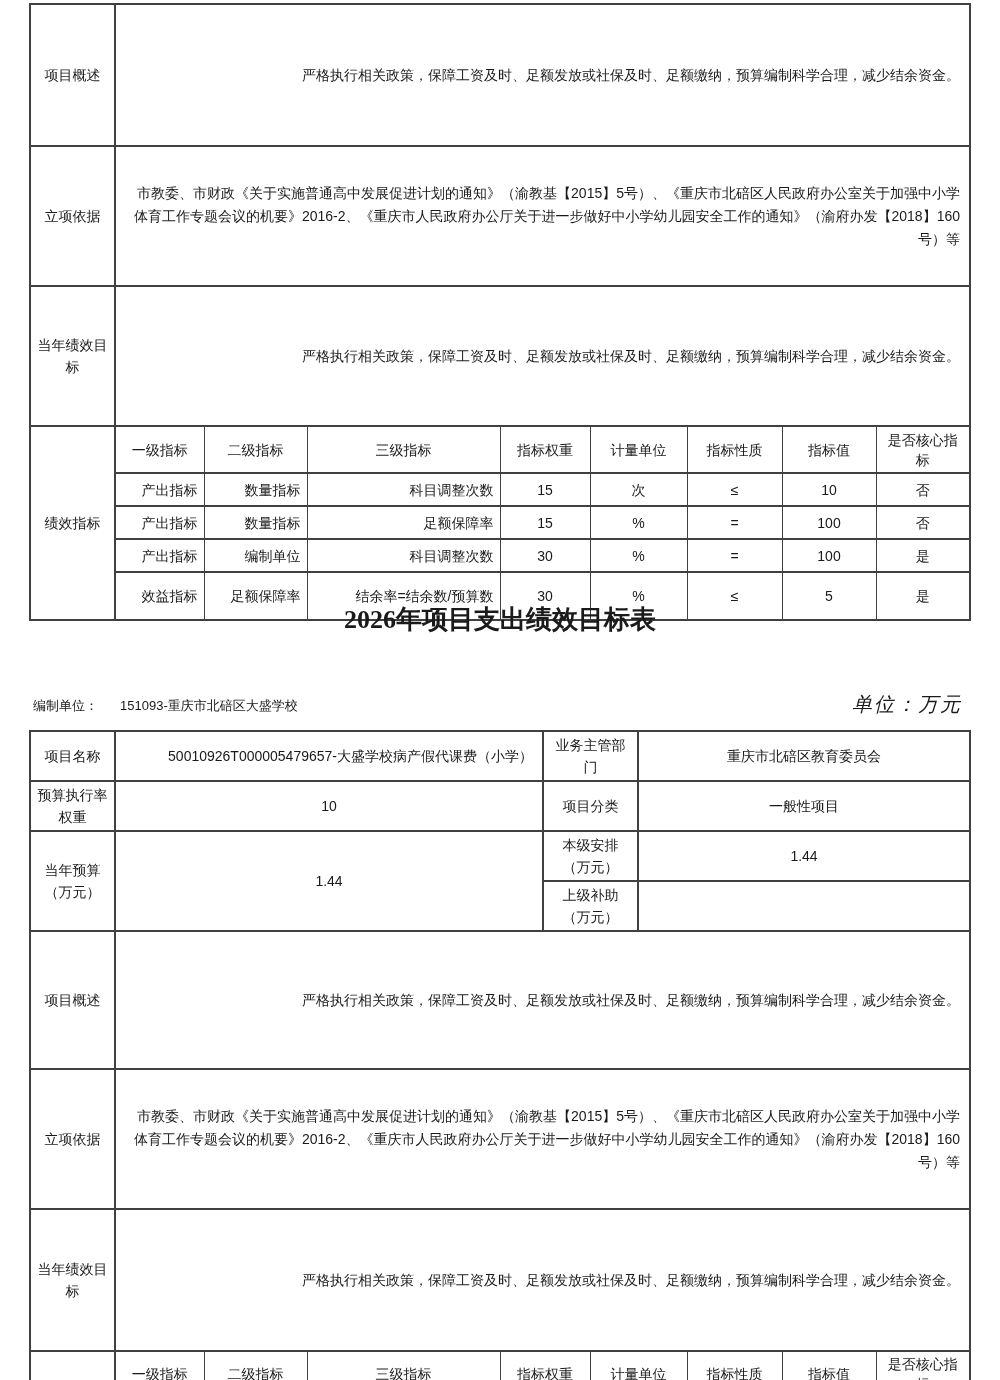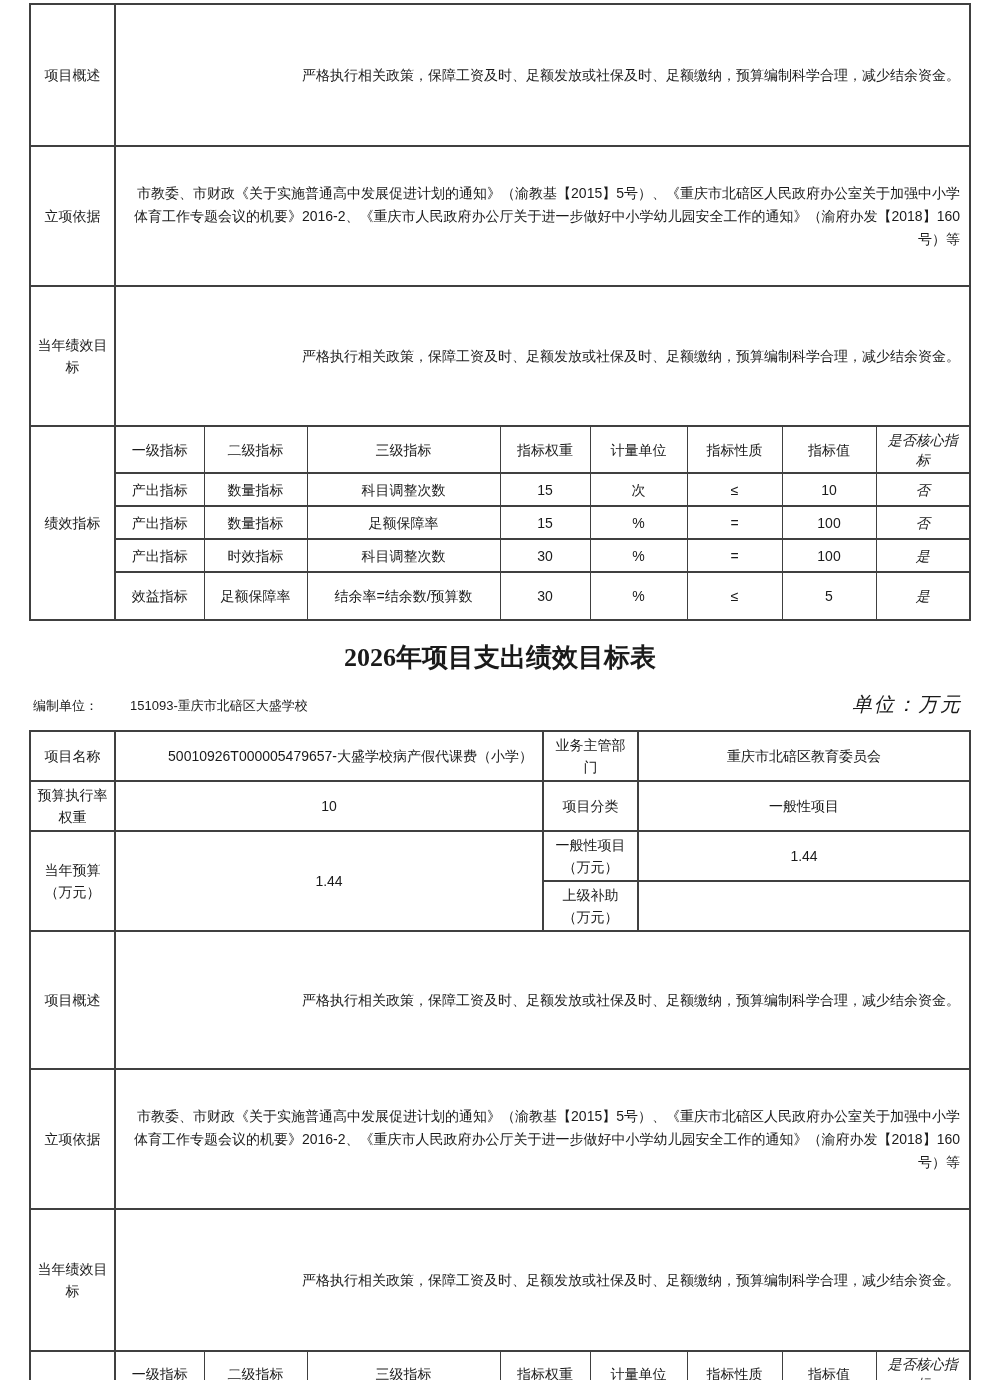--- a/index.html
+++ b/index.html
@@ -9,35 +9,35 @@
     font-family:"Liberation Sans", sans-serif;
   }
   table{border-collapse:collapse;table-layout:fixed;position:absolute;}
   td,th{
     border:2px solid #404040;
     font-size:14px;font-weight:normal;vertical-align:middle;
     overflow:hidden;word-break:break-word;
   }
   
   td.n,th.n{border-left-width:1px;border-right-width:1px;}
-  td.last,th.last{border-right-width:2px;font-style:italic;}
+  td.last,th.last{border-right-width:2px;}
   .lbl{text-align:center;padding:2px 6px;line-height:22px;}
   .txt{text-align:right;padding:4px 9px;line-height:23px;}
   .ctr{text-align:center;padding:2px 4px;line-height:20px;}
-  .lft{text-align:center;padding:2px 6px;line-height:20px;}
+  .lft{text-align:right;padding:2px 6px;line-height:20px;}
   th{text-align:center;padding:2px 5px;line-height:20px;}
   #t1{top:3px;left:29px;width:940px;}
   #t2{top:730px;left:29px;width:940px;}
   #t2 td.nob{border-bottom:none;}
   .doc-title{
-    position:absolute;top:640px;left:0;width:1000px;text-align:center;
+    position:absolute;top:602px;left:0;width:1000px;text-align:center;
     font-family:"Liberation Serif", serif;font-weight:bold;font-size:26px;line-height:36px;
   }
   .meta{position:absolute;top:697px;left:33px;font-size:13px;line-height:18px;}
-  .meta .val{margin-left:32px;text-align:right;}
+  .meta .val{margin-left:22px;text-align:right;}
   .unit-note{
     position:absolute;top:694px;right:38px;
     font-family:"Liberation Serif", serif;font-style:italic;
     font-size:20px;letter-spacing:2px;line-height:20px;
   }
 </style>
 </head>
 <body>
 
 <table id="t1">
@@ -91,21 +91,21 @@
     <td class="n lft">数量指标</td>
     <td class="n lft">足额保障率</td>
     <td class="n ctr">15</td>
     <td class="n ctr">%</td>
     <td class="n ctr">=</td>
     <td class="n ctr">100</td>
     <td class="n ctr last">否</td>
   </tr>
   <tr style="height:33px">
     <td class="n lft">产出指标</td>
-    <td class="n lft">时效指标</td>
+    <td class="n lft">编制单位</td>
     <td class="n lft">科目调整次数</td>
     <td class="n ctr">30</td>
     <td class="n ctr">%</td>
     <td class="n ctr">=</td>
     <td class="n ctr">100</td>
     <td class="n ctr last">是</td>
   </tr>
   <tr style="height:48px">
     <td class="n lft">效益指标</td>
     <td class="n lft">足额保障率</td>
@@ -148,21 +148,21 @@
   </tr>
   <tr style="height:44px">
     <td class="lbl">预算执行率权重</td>
     <td class="ctr" colspan="4">10</td>
     <td class="lbl" colspan="2">项目分类</td>
     <td class="ctr" colspan="4">一般性项目</td>
   </tr>
   <tr style="height:45px">
     <td class="lbl" rowspan="2">当年预算（万元）</td>
     <td class="ctr" rowspan="2" colspan="4">1.44</td>
-    <td class="lbl" colspan="2">一般性项目（万元）</td>
+    <td class="lbl" colspan="2">本级安排（万元）</td>
     <td class="ctr" colspan="4">1.44</td>
   </tr>
   <tr style="height:45px">
     <td class="lbl" colspan="2">上级补助（万元）</td>
     <td class="ctr" colspan="4"></td>
   </tr>
   <tr style="height:138px">
     <td class="lbl">项目概述</td>
     <td class="txt" colspan="10">严格执行相关政策，保障工资及时、足额发放或社保及时、足额缴纳，预算编制科学合理，减少结余资金。</td>
   </tr>

